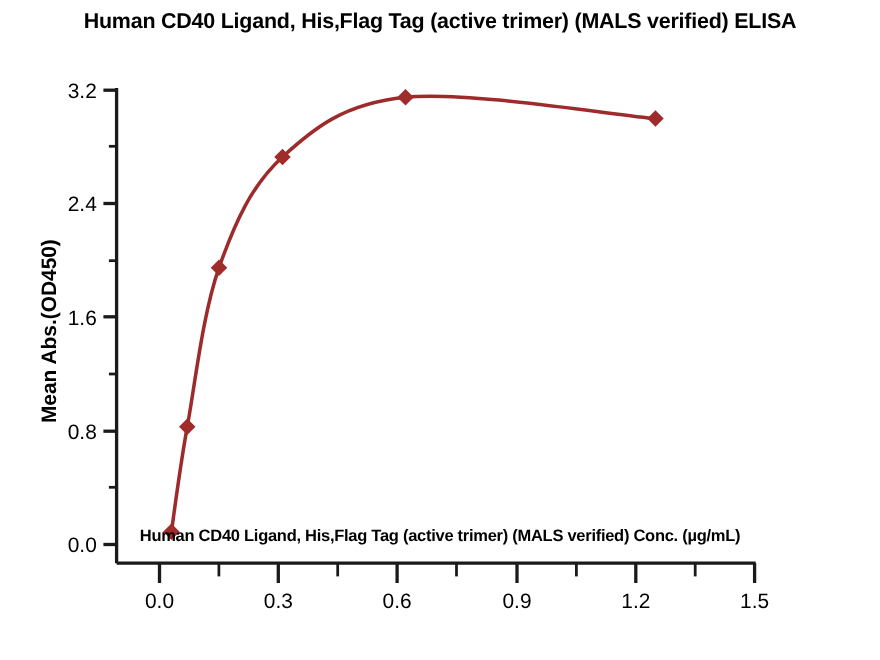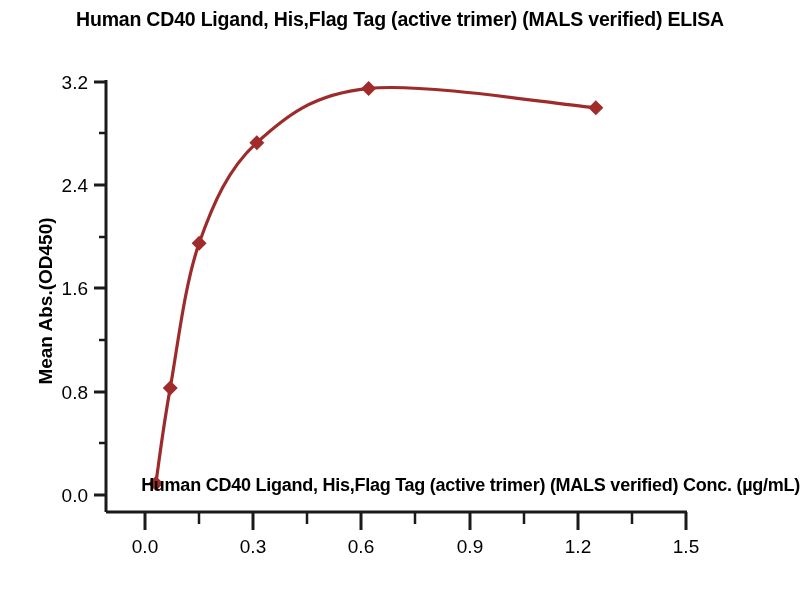--- a/index.html
+++ b/index.html
@@ -52,22 +52,22 @@
     transform: rotate(-90deg);
     transform-origin: center center;
     font-size: 19px;
     font-weight: bold;
     color: #000000;
     white-space: nowrap;
   }
   #xlabel-text {
     position: absolute;
     bottom: 8px; left: 0; width: 800px;
-    text-align: right;
-    font-size: 18px;
+    text-align: center;
+    font-size: 15px;
     font-weight: bold;
     color: #000000;
     letter-spacing: -0.25px;
     white-space: nowrap;
   }
 </style>
 </head>
 <body>
 
 <div id="root">

